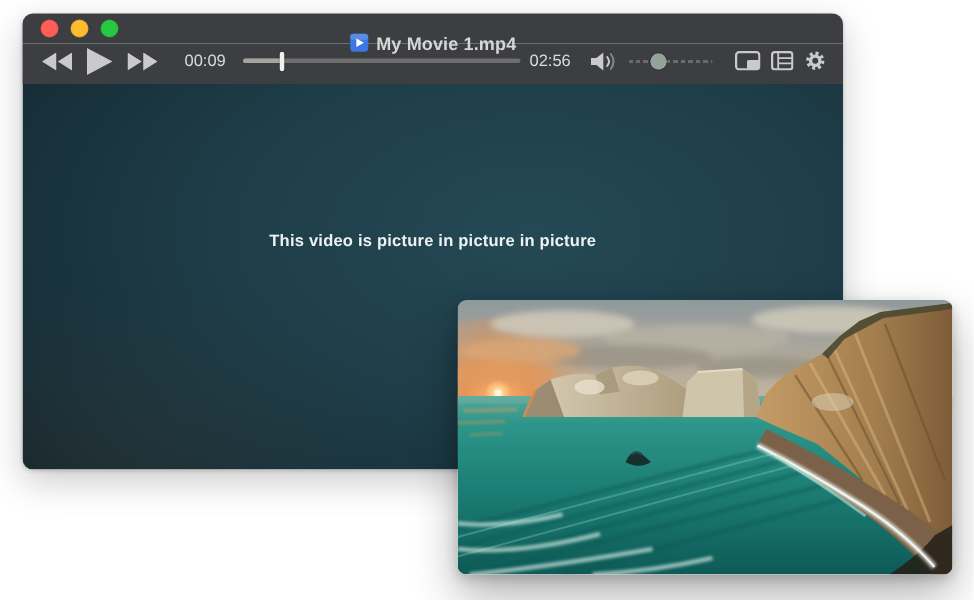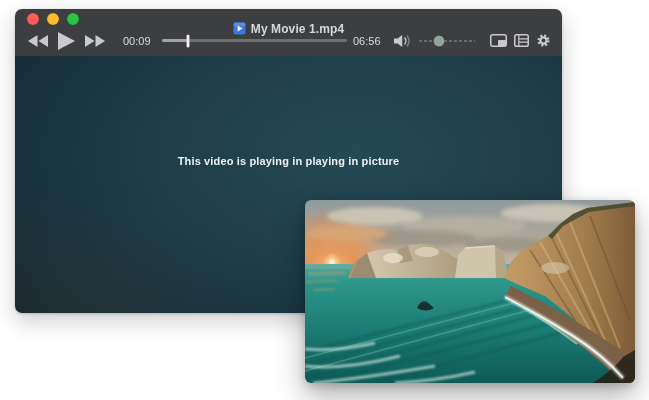--- a/index.html
+++ b/index.html
@@ -113,21 +113,21 @@
         </button>
       </div>
 
       <span class="time">00:09</span>
 
       <div class="timeline">
         <div class="played" style="width: 14%;"></div>
         <div class="playhead" style="left: 14%;"></div>
       </div>
 
-      <span class="time">06:56</span>
+      <span class="time">02:56</span>
 
       <button class="ctl-btn vol-icon">
         <span>
           <svg width="19" height="14" viewBox="0 0 19 14">
             <path d="M0 4.6 L3.6 4.6 L8.2 1 L8.2 13 L3.6 9.4 L0 9.4 Z" fill="#c9cac9"></path>
             <path d="M10.8 4 Q13.2 7 10.8 10" stroke="#c9cac9" stroke-width="1.3" fill="none" stroke-linecap="round"></path>
             <path d="M13.2 2 Q16.8 7 13.2 12" stroke="#c9cac9" stroke-width="1.3" fill="none" stroke-linecap="round" opacity=".5"></path>
           </svg>
         </span>
       </button>
@@ -161,21 +161,21 @@
             <g fill="none" stroke="#c9cac9">
               <circle cx="8" cy="8" r="5" stroke-width="3" stroke-dasharray="2 1.93"></circle>
               <circle cx="8" cy="8" r="3.3" stroke-width="2.4"></circle>
             </g>
           </svg>
         </span>
       </button>
     </div>
 
     <div class="video-area">
-      <p class="pip-message">This video is playing in playing in picture</p>
+      <p class="pip-message">This video is picture in picture in picture</p>
     </div>
   </div>
 
   <div class="pip-window">
     <svg viewBox="0 0 330 183" preserveAspectRatio="none">
       <defs>
         <linearGradient id="skyG" x1="0" y1="0" x2="0" y2="1">
           <stop offset="0" stop-color="#8f999c"></stop>
             <stop offset=".55" stop-color="#b2aa9b"></stop>
             <stop offset="1" stop-color="#c9bba2"></stop>

